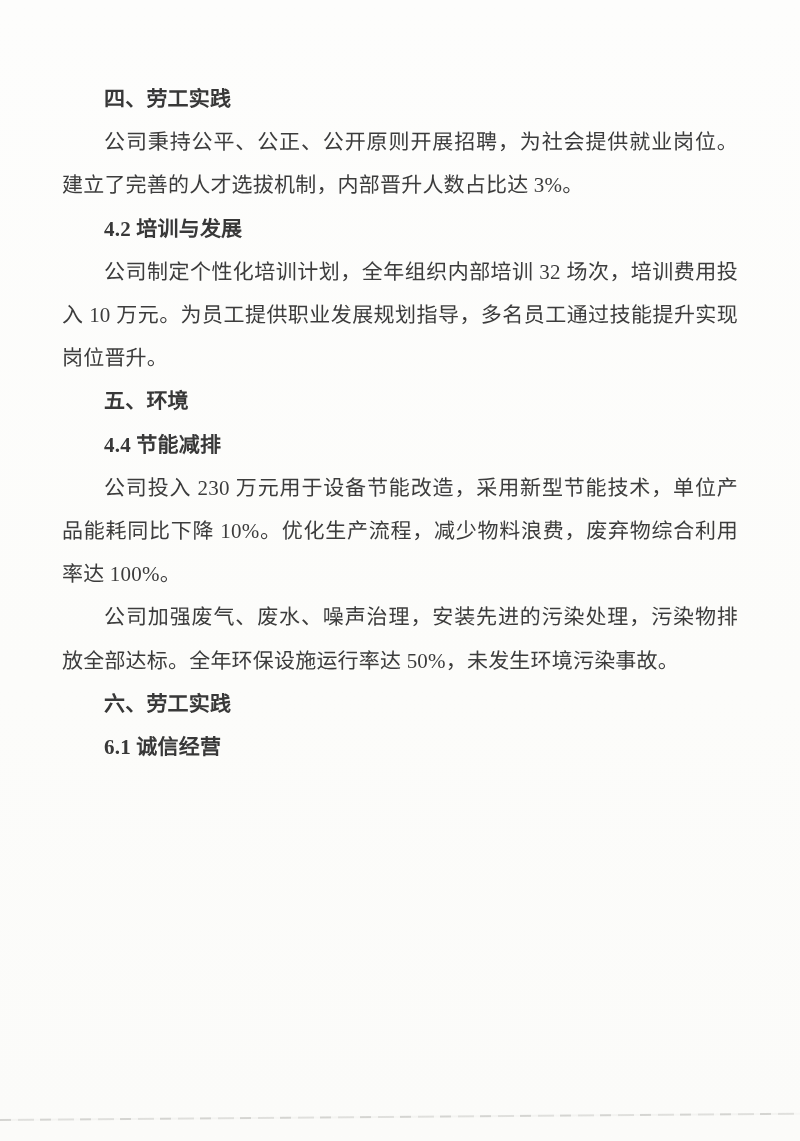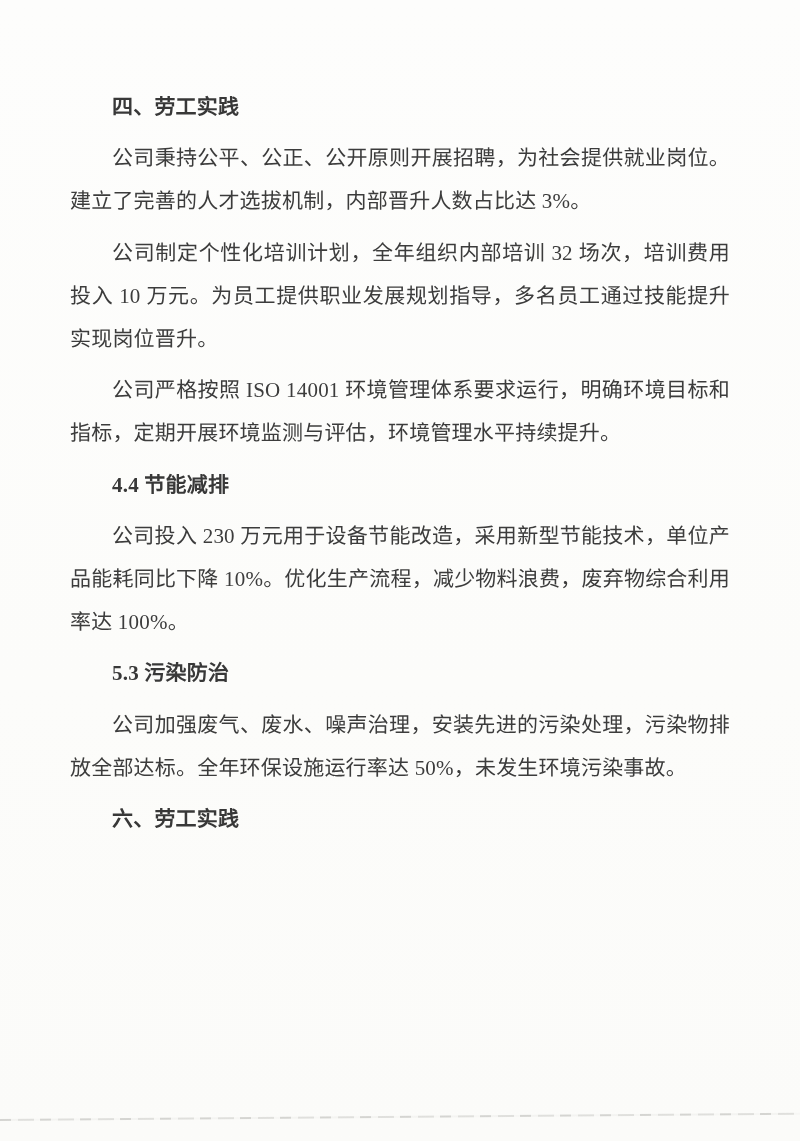--- a/index.html
+++ b/index.html
@@ -23,21 +23,21 @@
     left: 62px;
     top: 78px;
     width: 676px;
     color: #3c3c3c;
     font-family: "Liberation Serif", "DejaVu Serif", serif;
     font-size: 21px;
     line-height: 43.2px;
     letter-spacing: 0.2px;
   }
   .blk {
-    margin: 8px;
+    margin: 0;
     text-indent: 2em;
     text-align: justify;
     text-justify: inter-ideograph;
   }
   .hd1, .hd2 {
     font-weight: 700;
     text-align: left;
     color: #383838;
   }
   
@@ -58,22 +58,23 @@
     );
   }
 </style>
 </head>
 <body>
 
 <div class="page">
   <div class="doc">
     <div class="blk hd1">四、劳工实践</div>
     <p class="blk">公司秉持公平、公正、公开原则开展招聘，为社会提供就业岗位。建立了完善的人才选拔机制，内部晋升人数占比达 3%。</p>
+    <div class="blk hd2">4.2 培训与发展</div>
     <p class="blk">公司制定个性化培训计划，全年组织内部培训 32 场次，培训费用投入 10 万元。为员工提供职业发展规划指导，多名员工通过技能提升实现岗位晋升。</p>
-    <p class="blk">公司严格按照 ISO 14001 环境管理体系要求运行，明确环境目标和指标，定期开展环境监测与评估，环境管理水平持续提升。</p>
+    <div class="blk hd1">五、环境</div>
     <div class="blk hd2">4.4 节能减排</div>
     <p class="blk">公司投入 230 万元用于设备节能改造，采用新型节能技术，单位产品能耗同比下降 10%。优化生产流程，减少物料浪费，废弃物综合利用率达 100%。</p>
-    <div class="blk hd2">5.3 污染防治</div>
     <p class="blk">公司加强废气、废水、噪声治理，安装先进的污染处理，污染物排放全部达标。全年环保设施运行率达 50%，未发生环境污染事故。</p>
     <div class="blk hd1">六、劳工实践</div>
+    <div class="blk hd2">6.1 诚信经营</div>
   </div>
   <div class="scan-line"></div>
 </div>
 
 </body></html>

